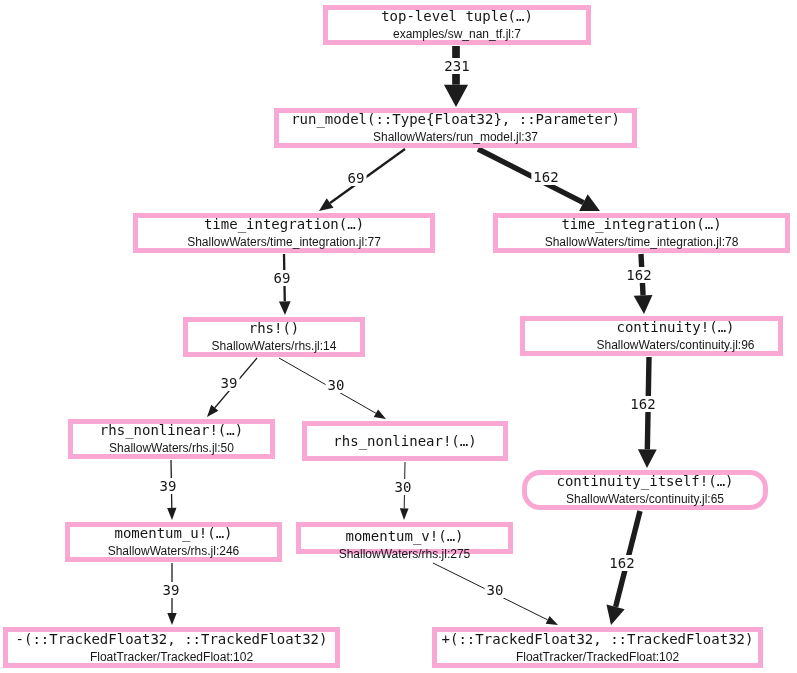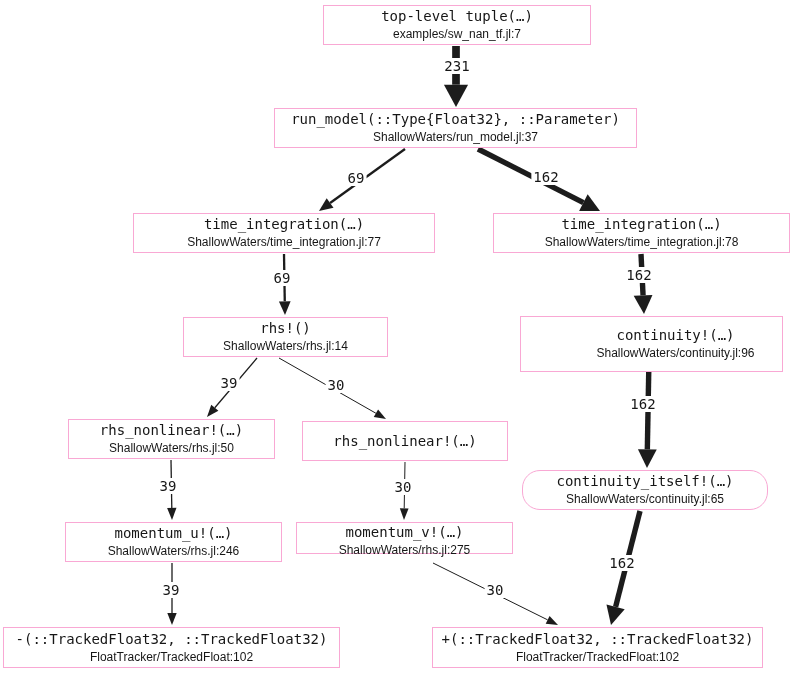--- a/index.html
+++ b/index.html
@@ -1,19 +1,19 @@
 <!DOCTYPE html>
 <html><head>
 <meta charset="utf-8">
 <style>
   html,body{margin:0;padding:0;background:#ffffff;}
   #stage{position:relative;width:797px;height:673px;background:#ffffff;overflow:hidden;
          font-family:"Liberation Sans",sans-serif;}
   #edges{position:absolute;left:0;top:0;width:797px;height:673px;}
-  .node{position:absolute;background:#ffffff;border:1px solid #f9a8d4;box-sizing:border-box;
+  .node{position:absolute;background:#ffffff;border:5px solid #f9a8d4;box-sizing:border-box;
         display:flex;flex-direction:column;align-items:center;justify-content:center;}
   .node .fn{font-family:"DejaVu Sans Mono","Liberation Mono",monospace;font-size:14px;
             line-height:18px;color:#161616;white-space:nowrap;}
   .node .loc{font-family:"Liberation Sans",sans-serif;font-size:12px;
              line-height:18px;color:#161616;white-space:nowrap;}
   .edge-label{position:absolute;transform:translate(-50%,-50%);background:#ffffff;
               font-family:"DejaVu Sans Mono","Liberation Mono",monospace;font-size:14px;
               color:#161616;padding:0 2px;white-space:nowrap;}
 </style>
 </head>
@@ -70,25 +70,25 @@
       <div class="loc">ShallowWaters/run_model.jl:37</div>
     </div>
     <div class="node" style="left: 133px; top: 213px; width: 302px; height: 40px;">
       <div class="fn">time_integration(…)</div>
       <div class="loc">ShallowWaters/time_integration.jl:77</div>
     </div>
     <div class="node" style="left: 493px; top: 213px; width: 297px; height: 40px;">
       <div class="fn">time_integration(…)</div>
       <div class="loc">ShallowWaters/time_integration.jl:78</div>
     </div>
-    <div class="node" style="left: 183px; top: 317px; width: 205px; height: 40px; text-align: center;">
+    <div class="node" style="left: 183px; top: 317px; width: 182px; height: 40px; text-align: center;">
       <div class="fn">rhs!()</div>
       <div class="loc">ShallowWaters/rhs.jl:14</div>
     </div>
-    <div class="node" style="left: 520px; top: 316px; width: 263px; height: 56px; padding-left: 48px;">
+    <div class="node" style="left: 520px; top: 316px; width: 263px; height: 40px; padding-left: 48px;">
       <div class="fn">continuity!(…)</div>
       <div class="loc">ShallowWaters/continuity.jl:96</div>
     </div>
     <div class="node" style="left: 68px; top: 419px; width: 207px; height: 40px;">
       <div class="fn">rhs_nonlinear!(…)</div>
       <div class="loc">ShallowWaters/rhs.jl:50</div>
     </div>
     <div class="node" style="left: 302px; top: 421px; width: 206px; height: 40px;">
       <div class="fn">rhs_nonlinear!(…)</div>
     </div>

